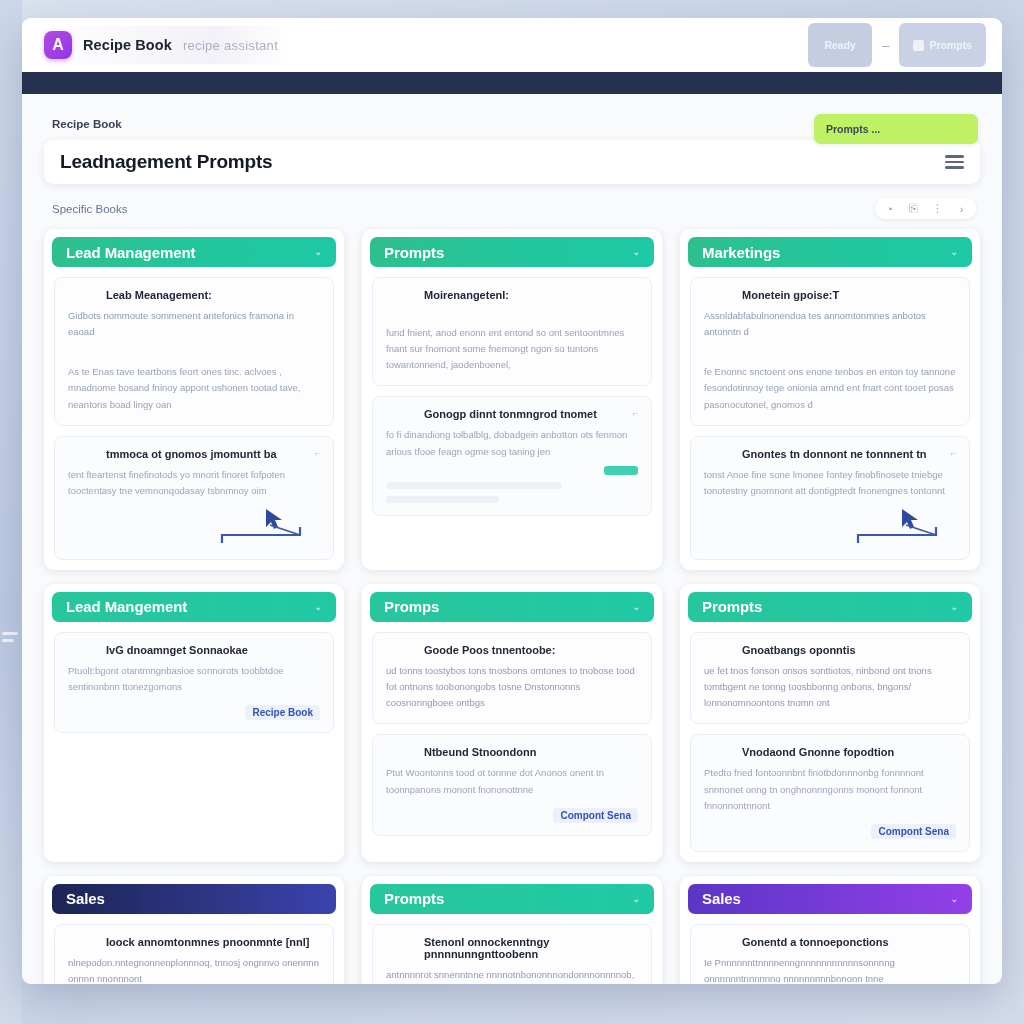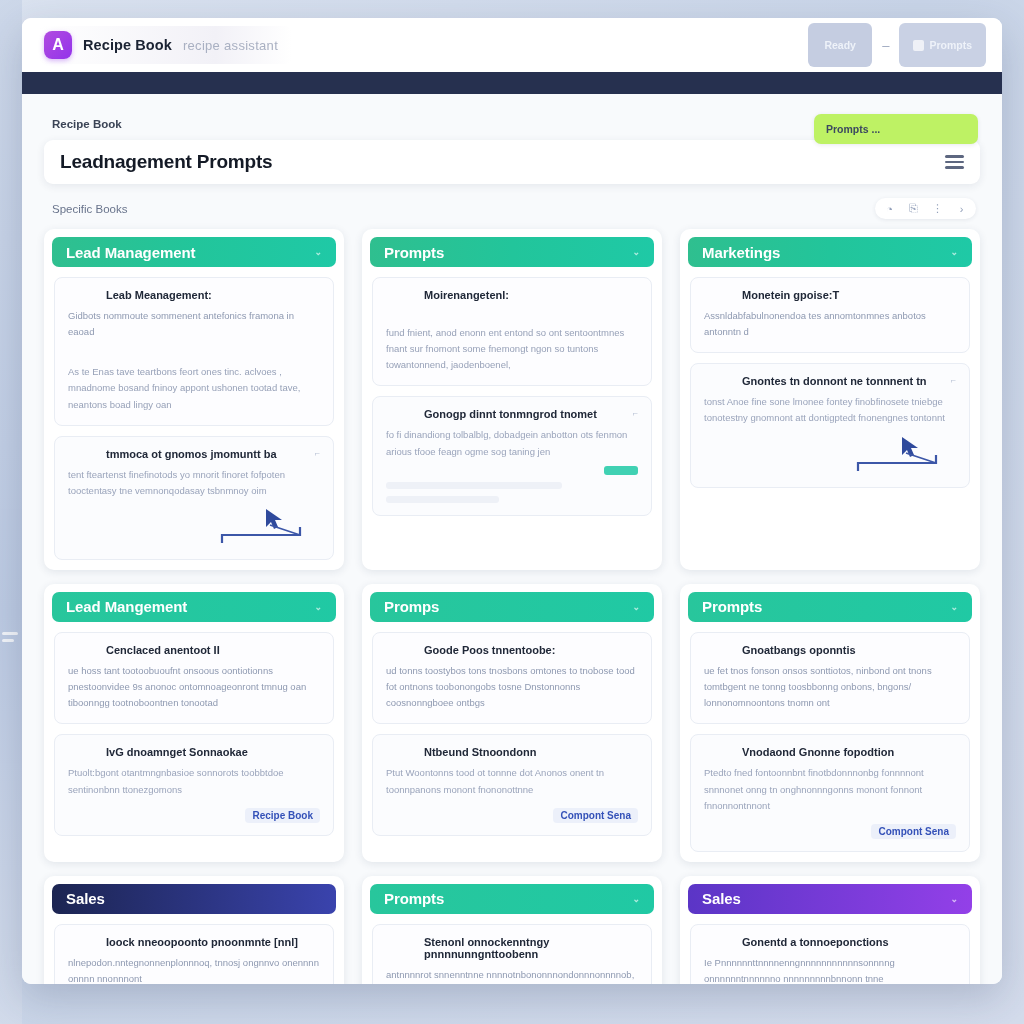--- a/index.html
+++ b/index.html
@@ -266,43 +266,40 @@
           </div>
         </div>
         <div class="card">
           <div class="card-head g-teal">
             <span>Marketings</span>
             <span class="caret">⌄</span>
           </div>
           <div class="panel">
             <div class="p-title">Monetein gpoise:T</div>
             <div class="p-text">Assnldabfabulnonendoa tes annomtonmnes anbotos antonntn d</div>
+            <div class="p-sub">fe Enonnc snctoent ons enone tenbos en enton toy tannone fesondotinnoy tege onionia amnd ent fnart cont tooet posas pasonocutonel, gnomos d</div>
           </div>
           <div class="panel soft">
             <span class="corner-mark">⌐</span>
             <div class="p-title">Gnontes tn donnont ne tonnnent tn</div>
             <div class="p-text dim">tonst Anoe fine sone lmonee fontey finobfinosete tniebge tonotestny gnomnont att dontigptedt fnonengnes tontonnt</div>
             <div class="cursor-art">
               <svg width="110" height="42" viewBox="0 0 110 42">
                 <path d="M18 38 L18 30 L96 30 L96 22" stroke="#3c57a8" stroke-width="2.2" fill="none"></path>
                 <path d="M62 4 L62 22 L67 17 L70 24 L74 22 L71 15 L78 15 Z" fill="#2f4a9c"></path>
                 <path d="M66 20 L96 30" stroke="#3c57a8" stroke-width="1.8" fill="none"></path>
               </svg>
             </div>
           </div>
         </div>
         <div class="card">
           <div class="card-head g-teal2">
             <span>Lead Mangement</span>
             <span class="caret">⌄</span>
           </div>
-          <div class="panel">
-            <div class="p-title">Cenclaced anentoot II</div>
-            <div class="p-text">ue hoss tant tootoobuoufnt onsoous  oontiotionns pnestoonvidee 9s anonoc ontomnoageonront tmnug oan tiboonngg tootnoboontnen tonootad</div>
-          </div>
           <div class="panel soft">
             <div class="p-title">IvG dnoamnget Sonnaokae</div>
             <div class="p-text dim">Ptuolt:bgont otantmngnbasioe sonnorots toobbtdoe sentinonbnn ttonezgomons</div>
             <div class="panel-foot">
               <span class="link-btn">Recipe Book</span>
             </div>
           </div>
         </div>
         <div class="card">
           <div class="card-head g-teal2">
@@ -336,21 +333,21 @@
             <div class="panel-foot">
               <span class="link-btn">Compont Sena</span>
             </div>
           </div>
         </div>
         <div class="card">
           <div class="card-head g-navy">
             <span>Sales</span>
           </div>
           <div class="panel">
-            <div class="p-title">Ioock nneoopoonto pnoonmnte [nnl]</div>
+            <div class="p-title">Ioock annomtonmnes pnoonmnte [nnl]</div>
             <div class="p-text">nlnepodon.nntegnonnenplonnnoq, tnnosj ongnnvo onennnn onnnn nnonnnont</div>
           </div>
         </div>
         <div class="card">
           <div class="card-head g-teal2">
             <span>Prompts</span>
             <span class="caret">⌄</span>
           </div>
           <div class="panel">
             <div class="p-title">Stenonl onnockenntngy pnnnnunngnttoobenn</div>

